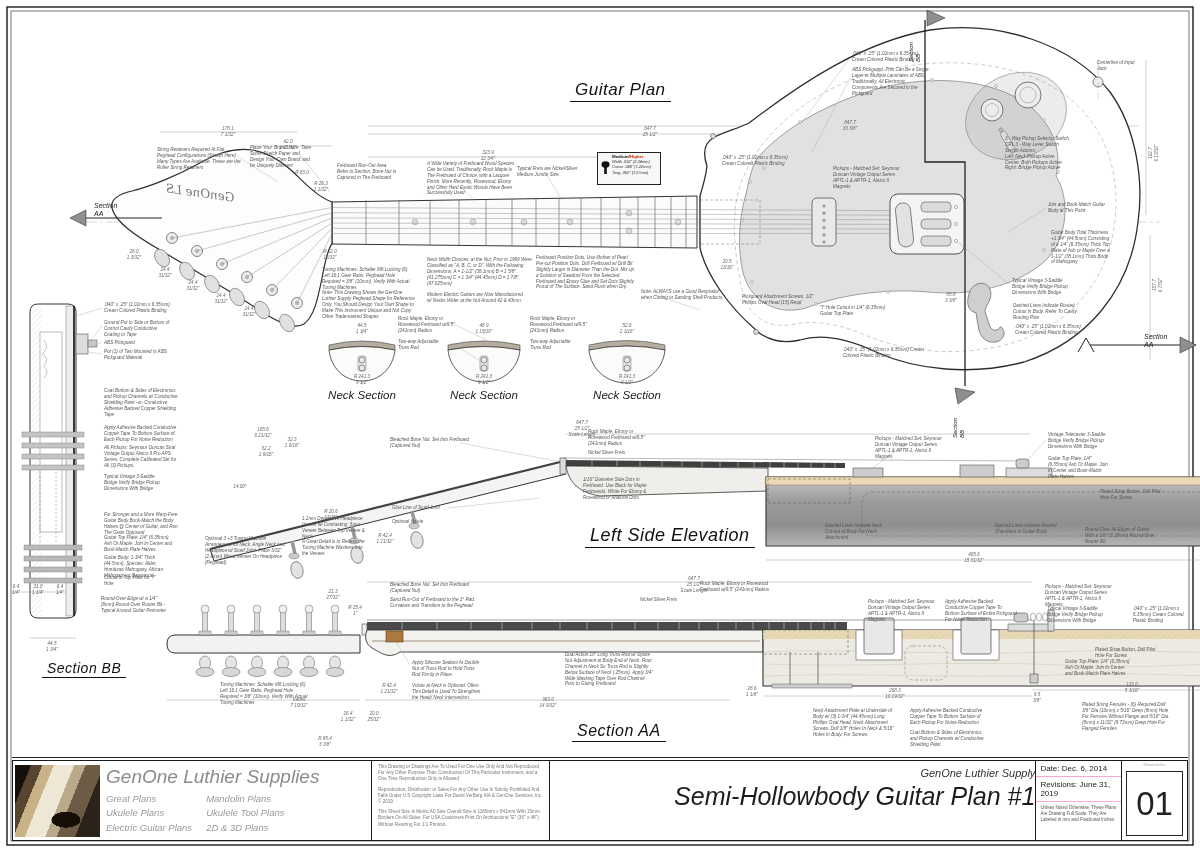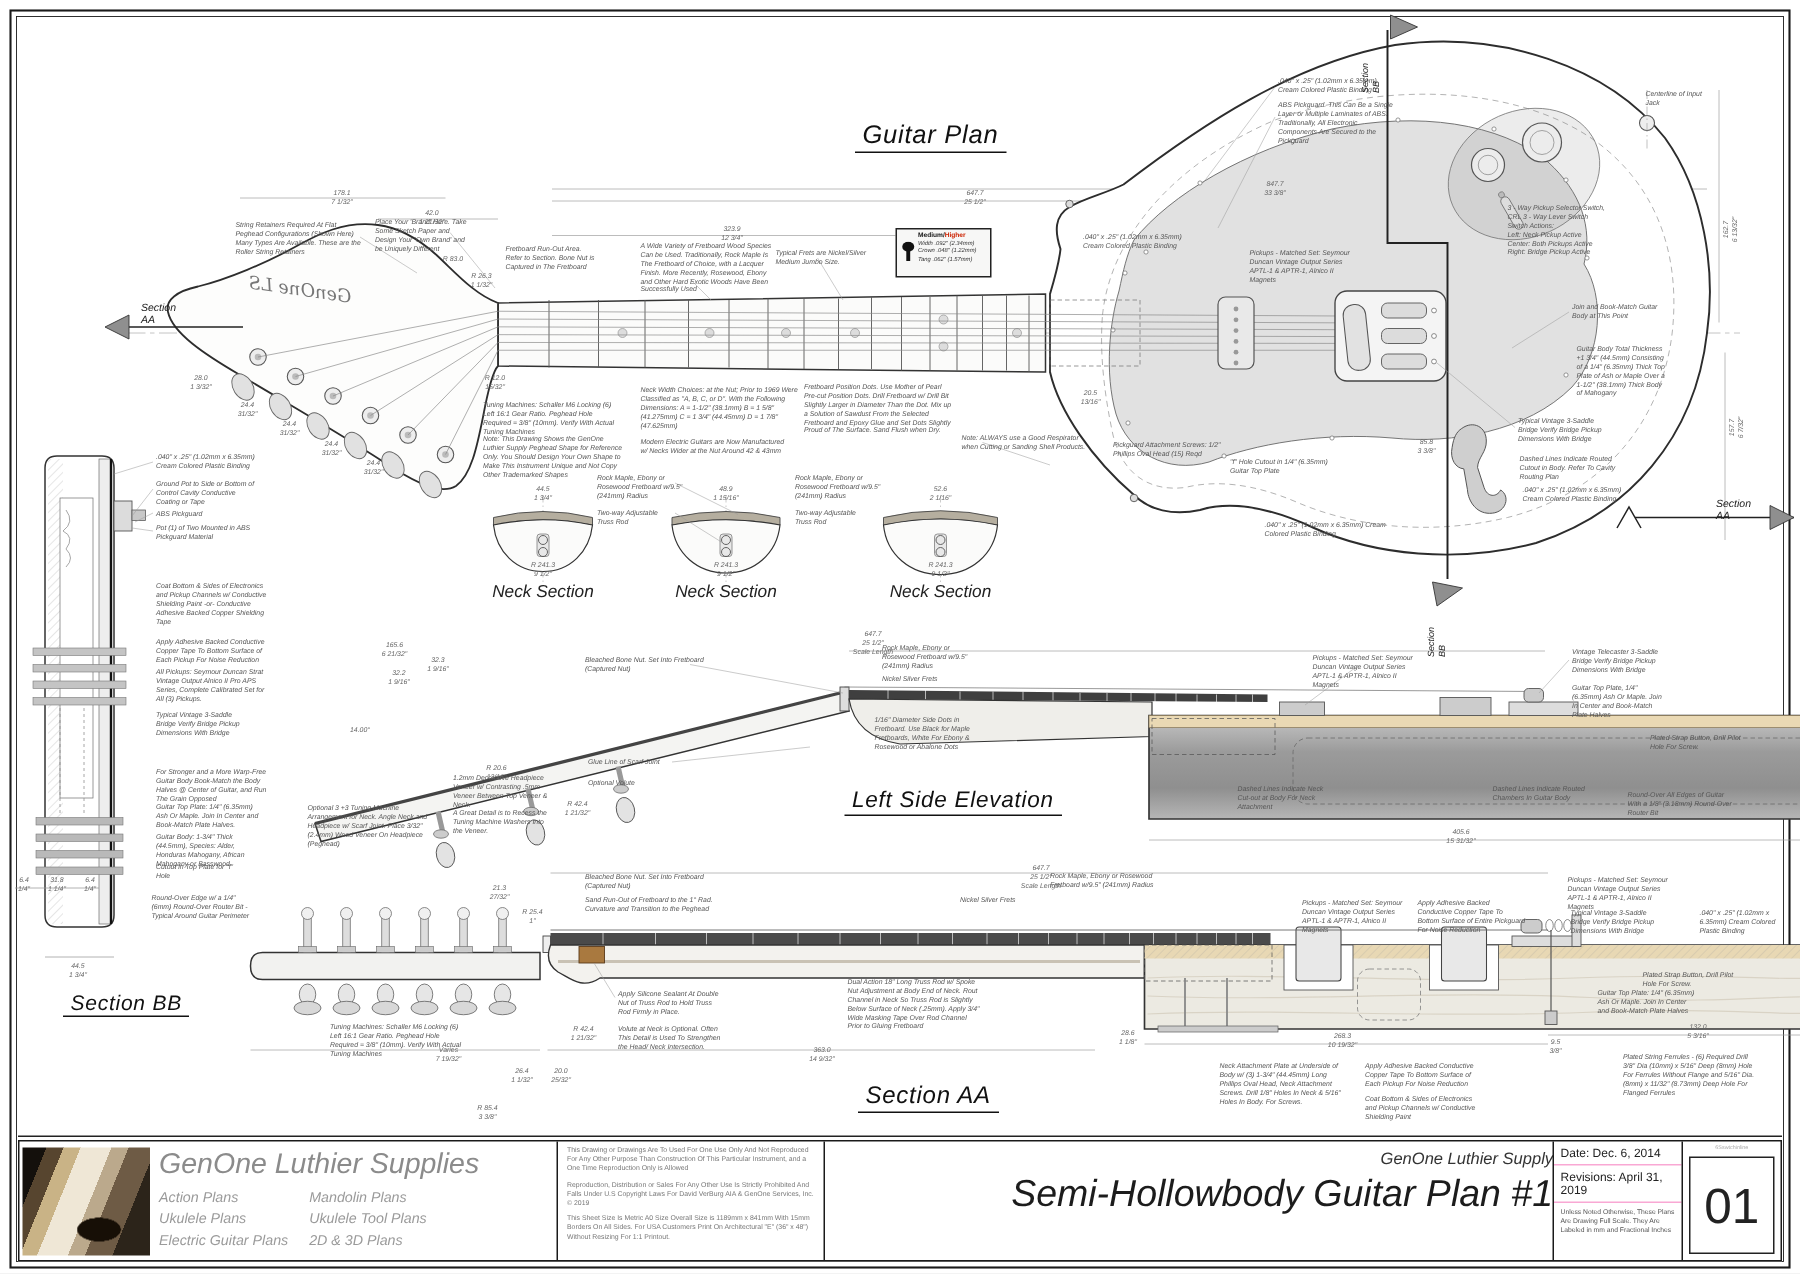--- a/index.html
+++ b/index.html
@@ -7,21 +7,21 @@
         font-family:"Liberation Sans",sans-serif;}
   #drawing{position:absolute;left:0;top:0;}
   #ann-layer{position:absolute;left:0;top:0;width:1200px;height:849px;pointer-events:none;}
   .ann{position:absolute;font:italic 4.6px/1.28 "Liberation Sans",sans-serif;color:#555;
        white-space:pre-line;transform-origin:0 0;}
   .ann.dim{text-align:center;color:#666;}
   .ann.mk{color:#222;line-height:1.1;}
   .viewlabel{position:absolute;font-style:italic;color:#111;border-bottom:1.2px solid #111;
        padding:0 5px 1px 5px;white-space:nowrap;letter-spacing:.5px;}
   #guitar-plan-title{left:570px;top:80px;font-size:17px;}
-  #lse-title{left:563px;top:525px;font-size:15px;}
+  #lse-title{left:585px;top:525px;font-size:18px;}
   #saa-title{left:572px;top:722px;font-size:16px;}
   #sbb-title{left:42px;top:660px;font-size:14px;}
   .neck-sec-label{position:absolute;top:389px;width:100px;text-align:center;font-style:italic;
        font-size:11.5px;color:#222;}
   #headstock-logo{position:absolute;left:150px;top:186px;width:100px;text-align:center;
        font:italic 12px "DejaVu Serif",serif;color:#777;
        transform:rotate(8deg) scaleX(-1);}
   
   #fretbox{position:absolute;left:597px;top:152px;width:62px;height:31px;border:1px solid #222;
        background:#f7f7f6;font-style:italic;}
@@ -739,21 +739,21 @@
     </div>
 
 <div id="tb-topline"></div>
 <div id="titleblock">
   <div class="tb-cell" id="tb-c1">
     <div class="photo1"></div>
     <div class="tb-brand">
       <div class="brandname">GenOne Luthier Supplies</div>
       <div class="tb-plans">
         <div>
-          <span>Action Plans</span><br>
+          <span>Great Plans</span><br>
           <span>Ukulele Plans</span><br>
           <span>Electric Guitar Plans</span>
         </div>
         <div>
           <span>Mandolin Plans</span><br>
           <span>Ukulele Tool Plans</span><br>
           <span>2D &amp; 3D Plans</span>
         </div>
       </div>
     </div>
@@ -763,21 +763,21 @@
     <p>This Drawing or Drawings Are To Used For One Use Only And Not Reproduced For Any Other Purpose Than Construction Of This Particular Instrument, and a One Time Reproduction Only is Allowed</p>
     <p>Reproduction, Distribution or Sales For Any Other Use Is Strictly Prohibited And Falls Under U.S Copyright Laws For David VerBurg AIA &amp; GenOne Services, Inc. © 2019</p>
     <p>This Sheet Size Is Metric A0 Size Overall Size is 1189mm x 841mm With 15mm Borders On All Sides. For USA Customers Print On Architectural "E" (36" x 48") Without Resizing For 1:1 Printout.</p>
   </div>
   <div class="tb-cell" id="tb-c3">
     <div class="company">GenOne Luthier Supply</div>
     <div class="sheet-title">Semi-Hollowbody Guitar Plan #1</div>
   </div>
   <div class="tb-cell" id="tb-c4">
     <div class="tb-row">Date: Dec. 6, 2014</div>
-    <div class="tb-row">Revisions: April 31, 2019</div>
+    <div class="tb-row">Revisions: June 31, 2019</div>
     <div class="tb-note">Unless Noted Otherwise, These Plans Are Drawing Full Scale. They Are Labeled in mm and Fractional Inches</div>
   </div>
   <div class="tb-cell" id="tb-c5">
     <div class="wm">6Sswtchinline</div>
     <div class="num">01</div>
   </div>
 </div>
 
 </div>
 

